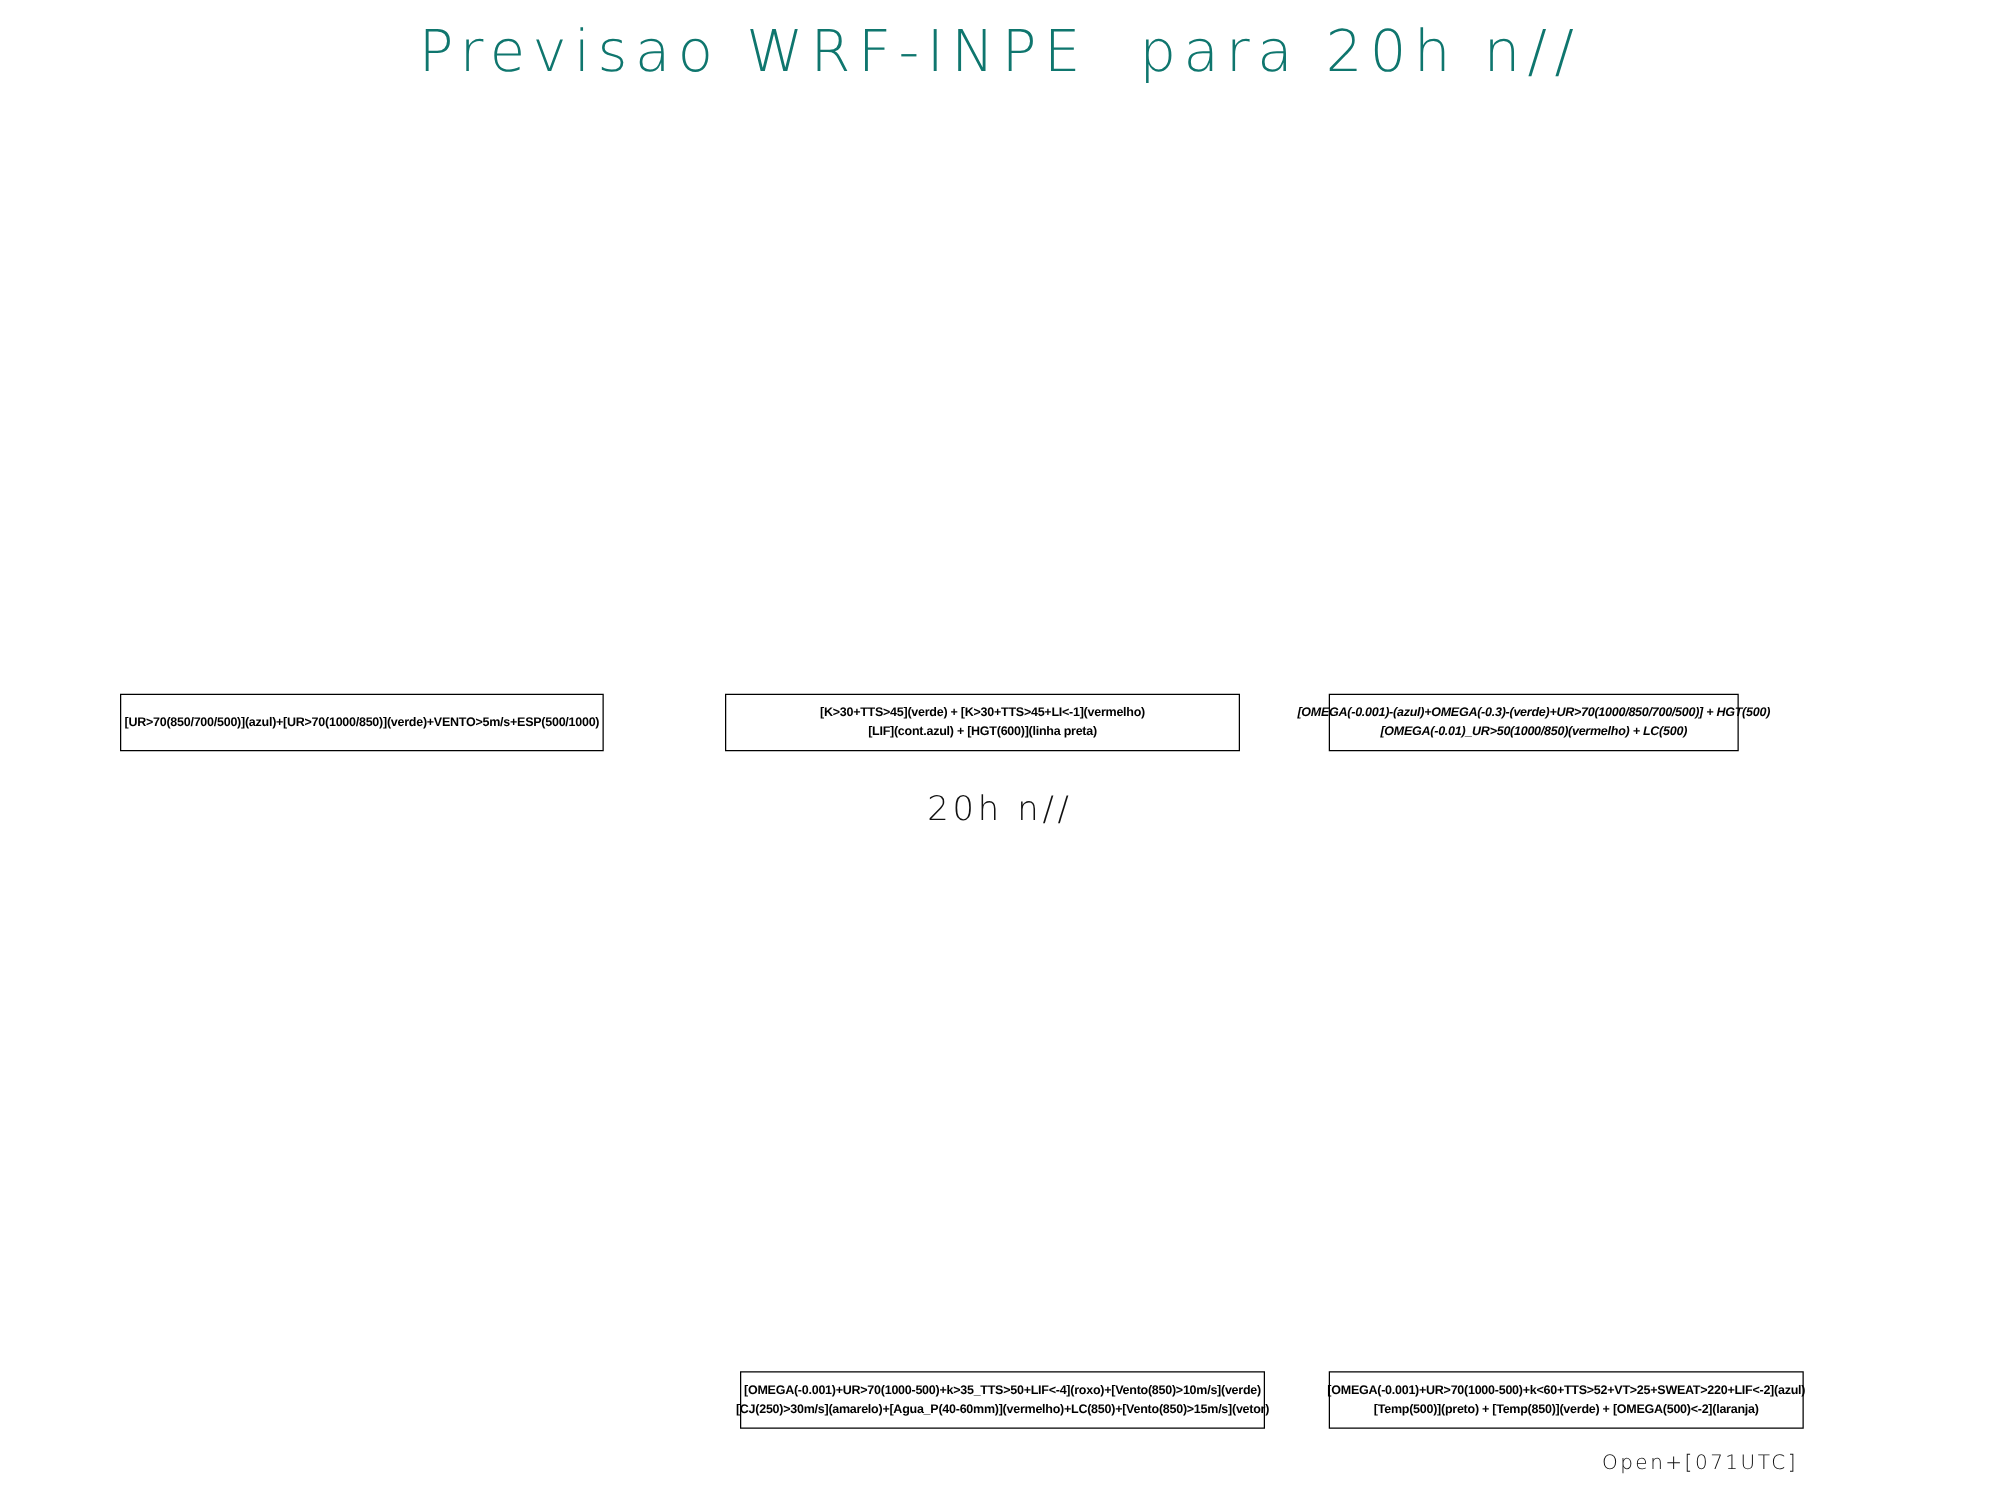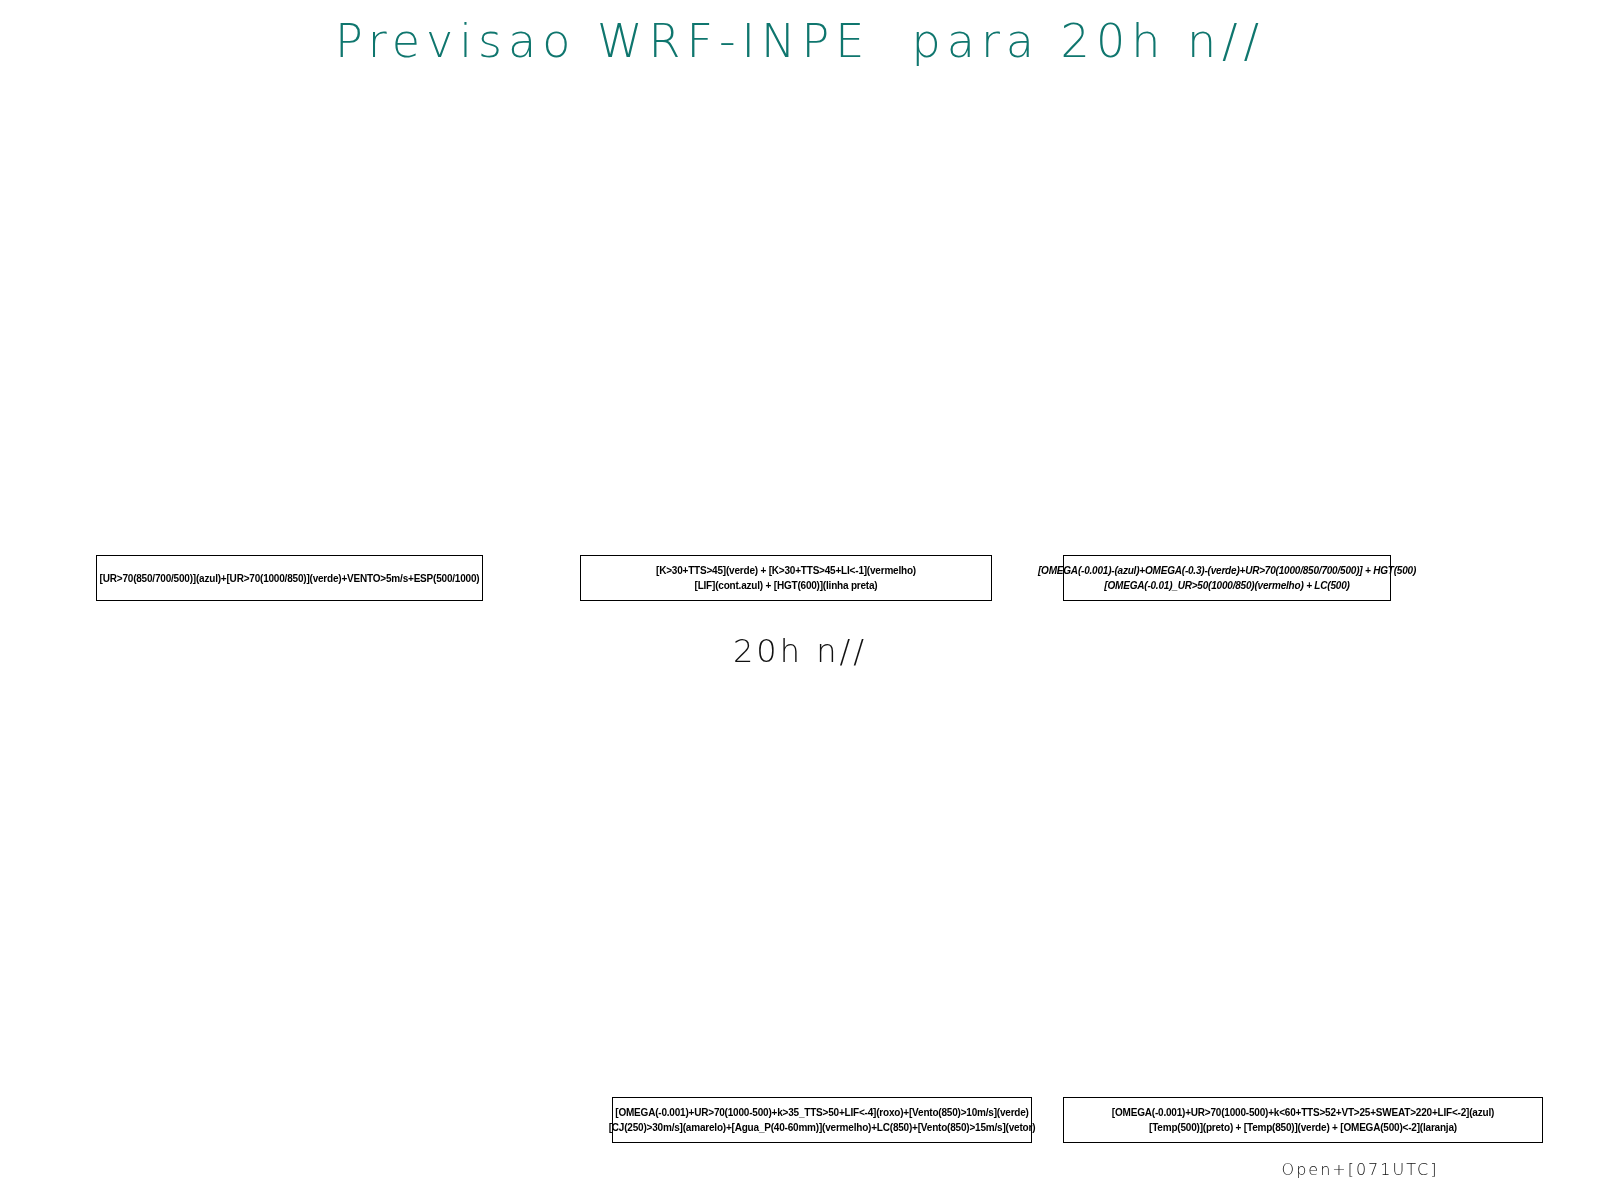--- a/index.html
+++ b/index.html
@@ -35,21 +35,21 @@
     white-space: pre;
   }
   .subtitle {
     position: absolute;
     top: 632px;
     left: 0;
     width: 1600px;
     text-align: center;
     font-family: "DejaVu Sans", sans-serif;
     font-weight: 300;
-    font-size: 32px;
+    font-size: 27px;
     letter-spacing: 3px;
     color: #111111;
     white-space: pre;
   }
   .footer-label {
     position: absolute;
     top: 1160px;
     left: 1140px;
     width: 440px;
     text-align: center;
@@ -80,22 +80,22 @@
     white-space: nowrap;
     text-align: center;
     color: #000000;
   }
   
   #lb-top-left   { left: 96px;  top: 555px; width: 387px; height: 46px; }
   #lb-top-center { left: 580px; top: 555px; width: 412px; height: 46px; }
   #lb-top-right  { left: 1063px;top: 555px; width: 328px; height: 46px; font-style: italic; }
   
   #lb-bot-left   { left: 96px;  top: 1097px; width: 412px; height: 46px; }
-  #lb-bot-center { left: 612px; top: 1097px; width: 420px; height: 46px; }
-  #lb-bot-right  { left: 1063px;top: 1097px; width: 480px; height: 46px; }
+  #lb-bot-center { left: 592px; top: 1097px; width: 420px; height: 46px; }
+  #lb-bot-right  { left: 1063px;top: 1097px; width: 380px; height: 46px; }
 </style>
 </head>
 <body>
 
 <div class="page">
 
   <div class="main-title">Previsao WRF-INPE  para 20h n//</div>
 
   <div class="legend-box" id="lb-top-left">
     <div class="legend-line">[UR&gt;70(850/700/500)](azul)+[UR&gt;70(1000/850)](verde)+VENTO&gt;5m/s+ESP(500/1000)</div>

